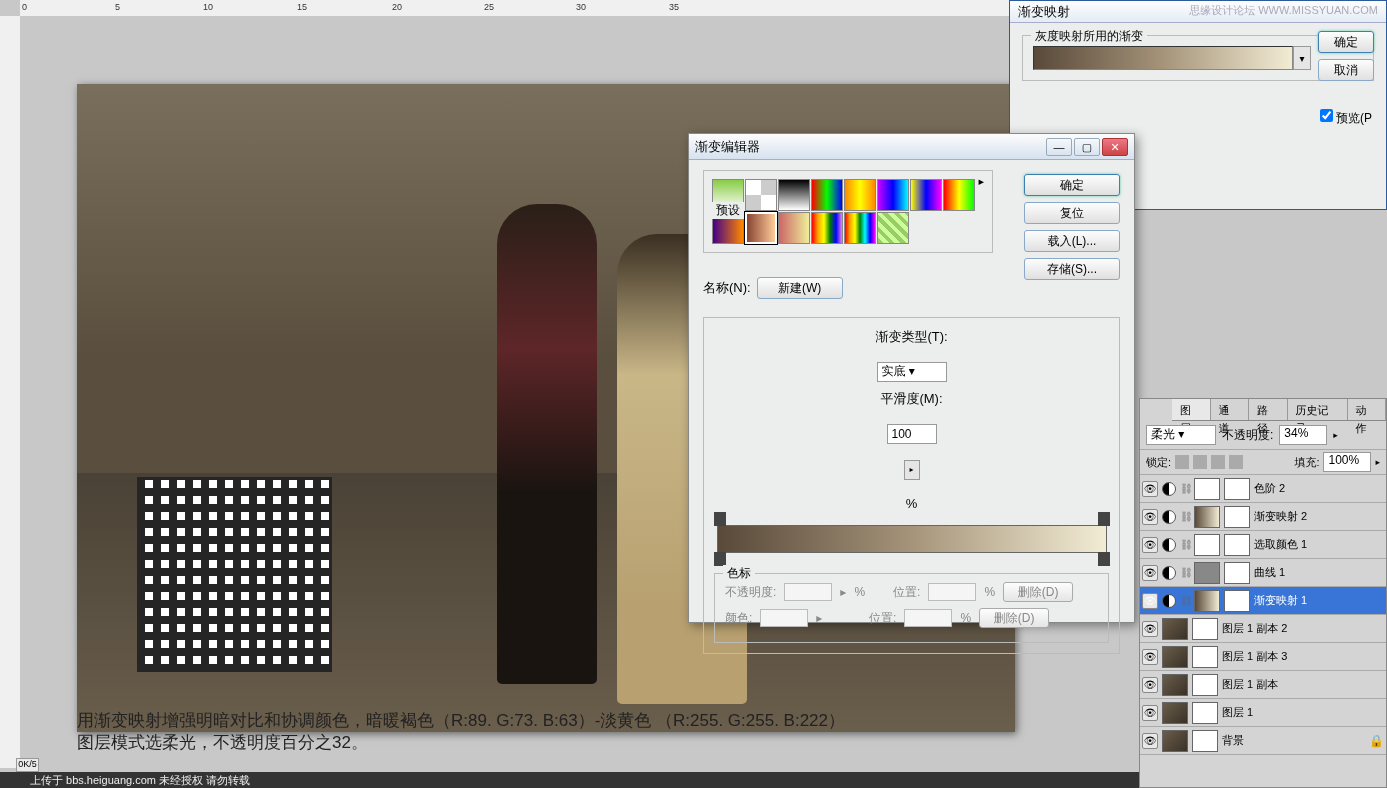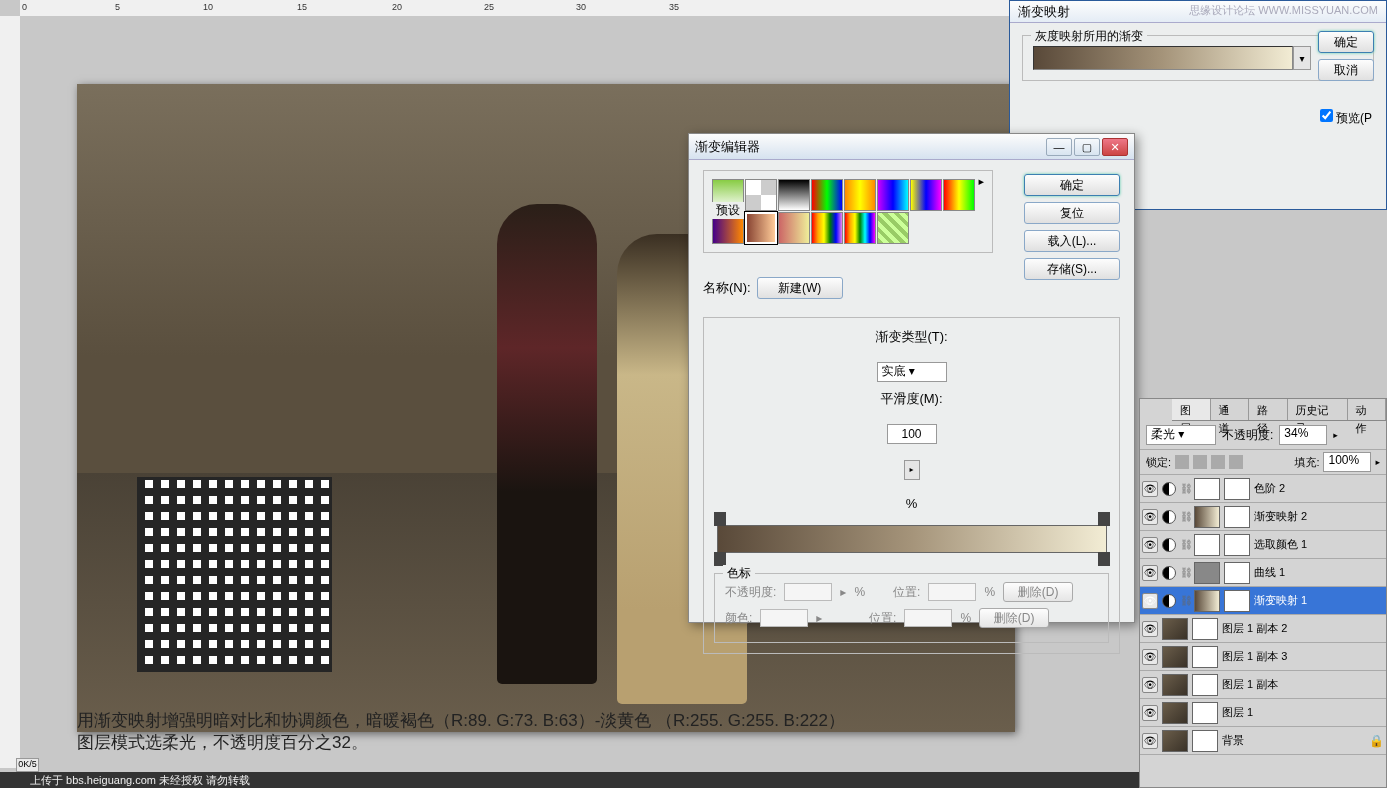--- a/index.html
+++ b/index.html
@@ -66,21 +66,21 @@
 .side-btns { position: absolute; top: 14px; right: 14px; width: 96px; }
 .side-btns .win-btn { width: 96px; margin-bottom: 6px; }
 
 .name-row { margin-top: 24px; display: flex; align-items: center; gap: 6px; font-size: 13px; }
 .name-row input { flex: 1; height: 22px; border: 1px solid #aaa; padding: 0 6px; font-size: 13px; }
 
 .type-group { margin-top: 18px; border: 1px solid #bbb; padding: 10px; position: relative; }
 .row { display: flex; align-items: center; gap: 16px; font-size: 13px; margin-bottom: 8px; flex-direction: column; }
 .row label { text-align: right; }
 .sel { width: 70px; height: 20px; border: 1px solid #999; background: #fff; font-size: 12px; padding: 0 4px; }
-.numfield { width: 50px; height: 20px; border: 1px solid #999; background: #fff; text-align: center; padding: 0 4px; font-size: 12px; }
+.numfield { width: 50px; height: 20px; border: 1px solid #999; background: #fff; text-align: left; padding: 0 4px; font-size: 12px; }
 .spin { width: 16px; height: 20px; background: #e5e5e5; border: 1px solid #999; font-size: 8px; text-align: center; line-height: 18px; }
 
 .big-gradient { width: 390px; height: 28px; margin: 14px auto 4px; background: linear-gradient(90deg, #594939 0%, #a5947a 50%, #f2ecd4 100%); border: 1px solid #666; position: relative; }
 .stop { position: absolute; width: 12px; height: 14px; background: #444; }
 .stop.top { top: -14px; }
 .stop.bot { bottom: -14px; }
 
 .colorstop-group { margin-top: 20px; border: 1px solid #bbb; padding: 8px 10px; position: relative; }
 .colorstop-group .leg { position: absolute; top: -9px; left: 8px; background: #eceeee; font-size: 12px; padding: 0 4px; }
 .cs-row { display: flex; align-items: center; gap: 8px; font-size: 12px; margin-bottom: 6px; color: #888; }

